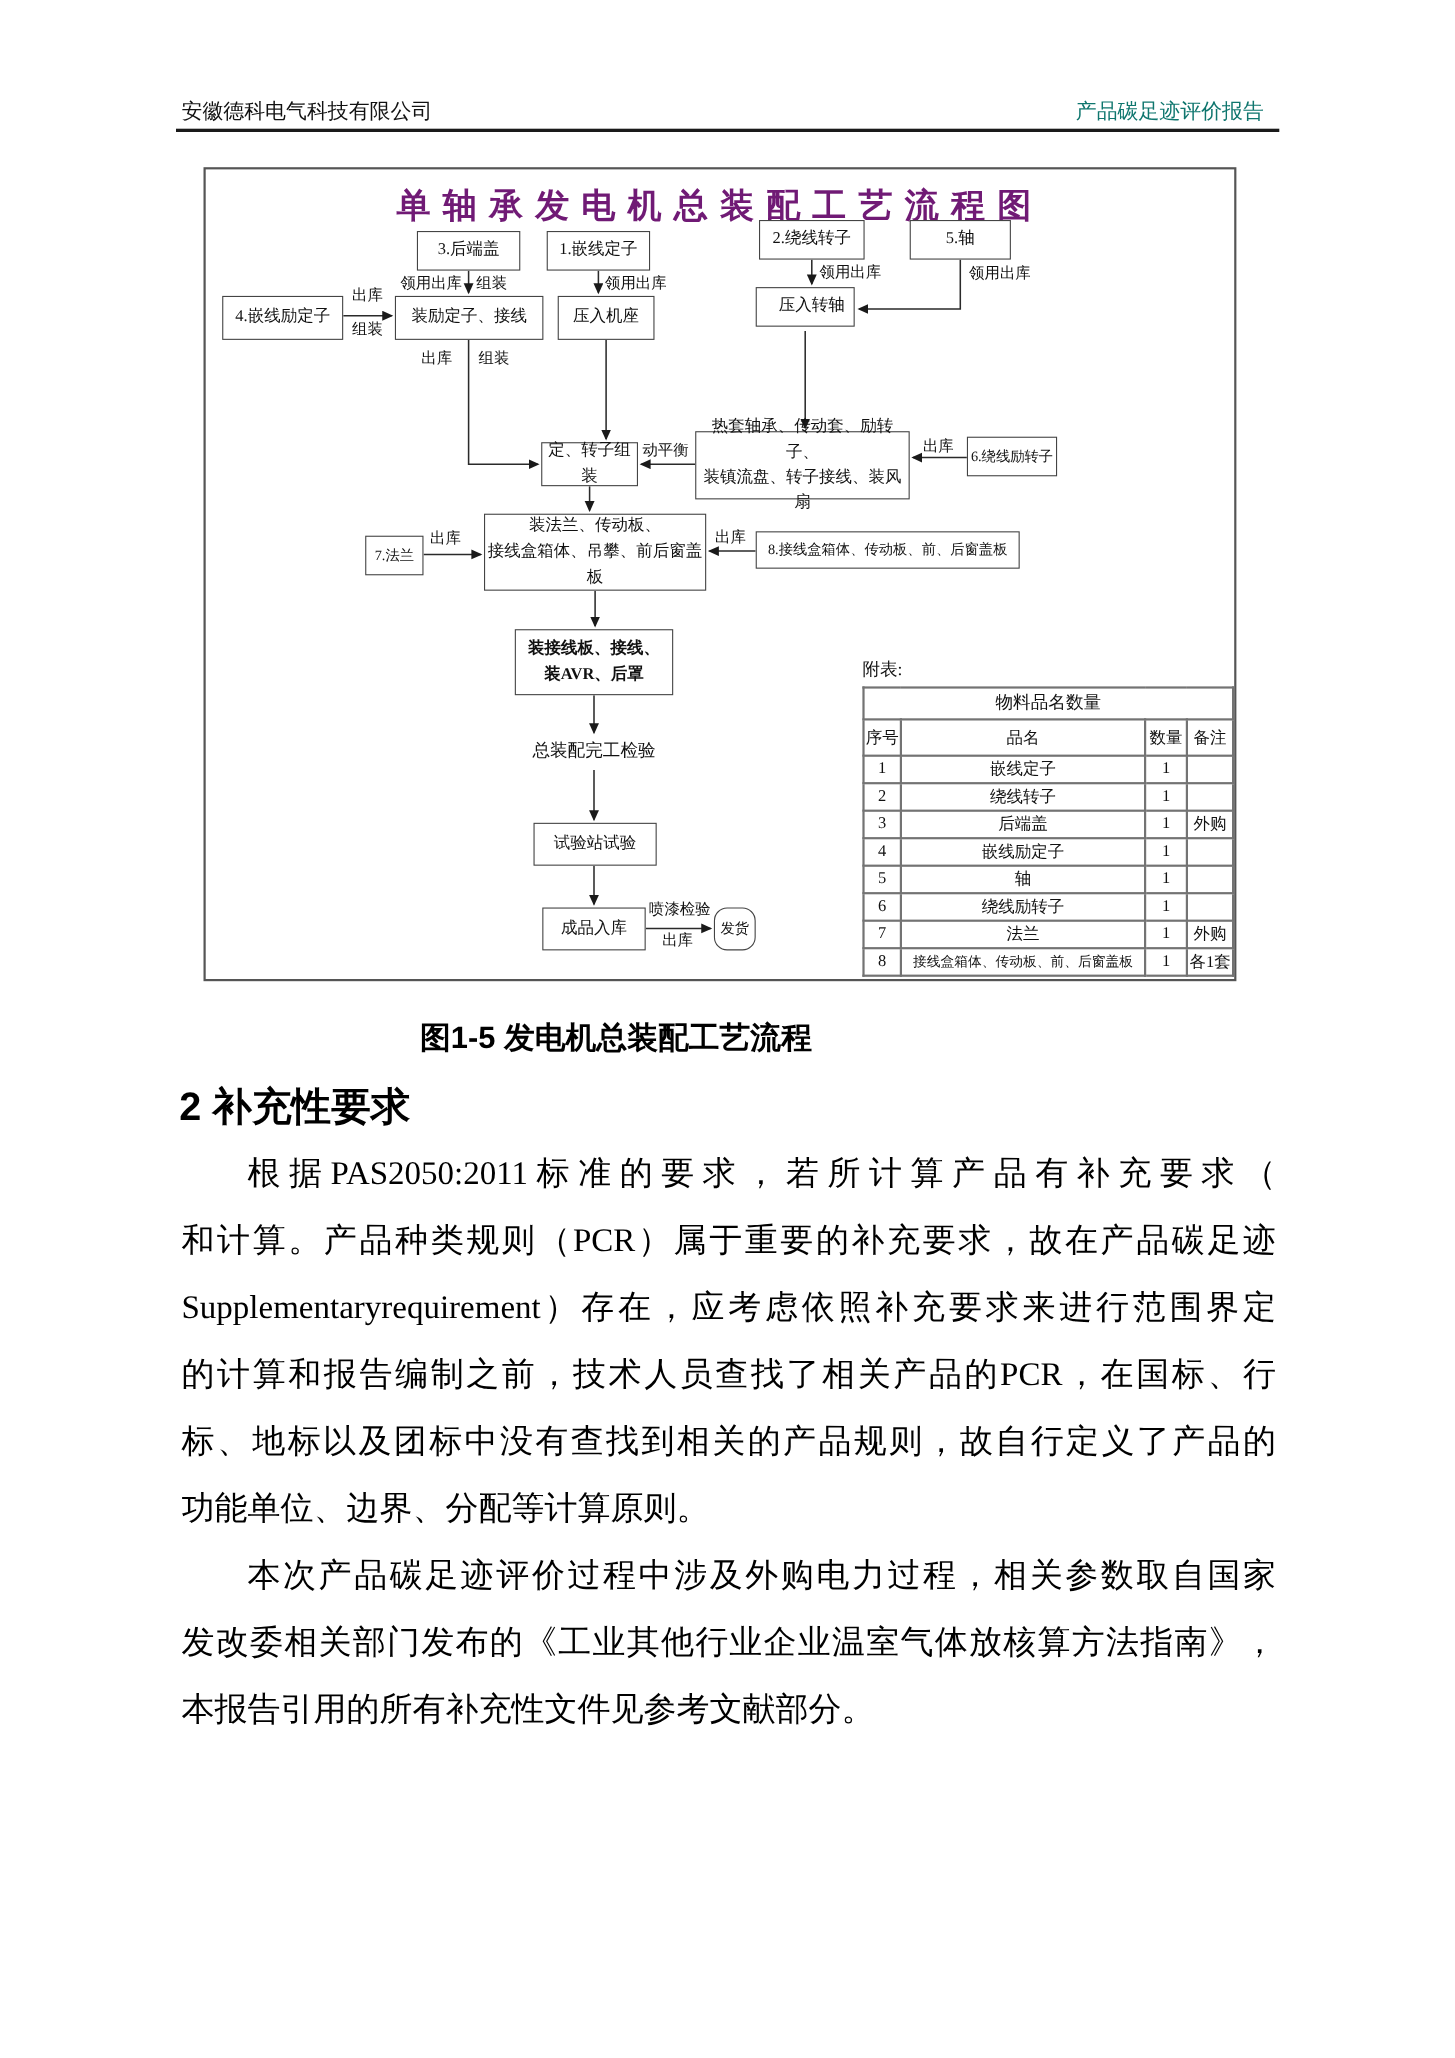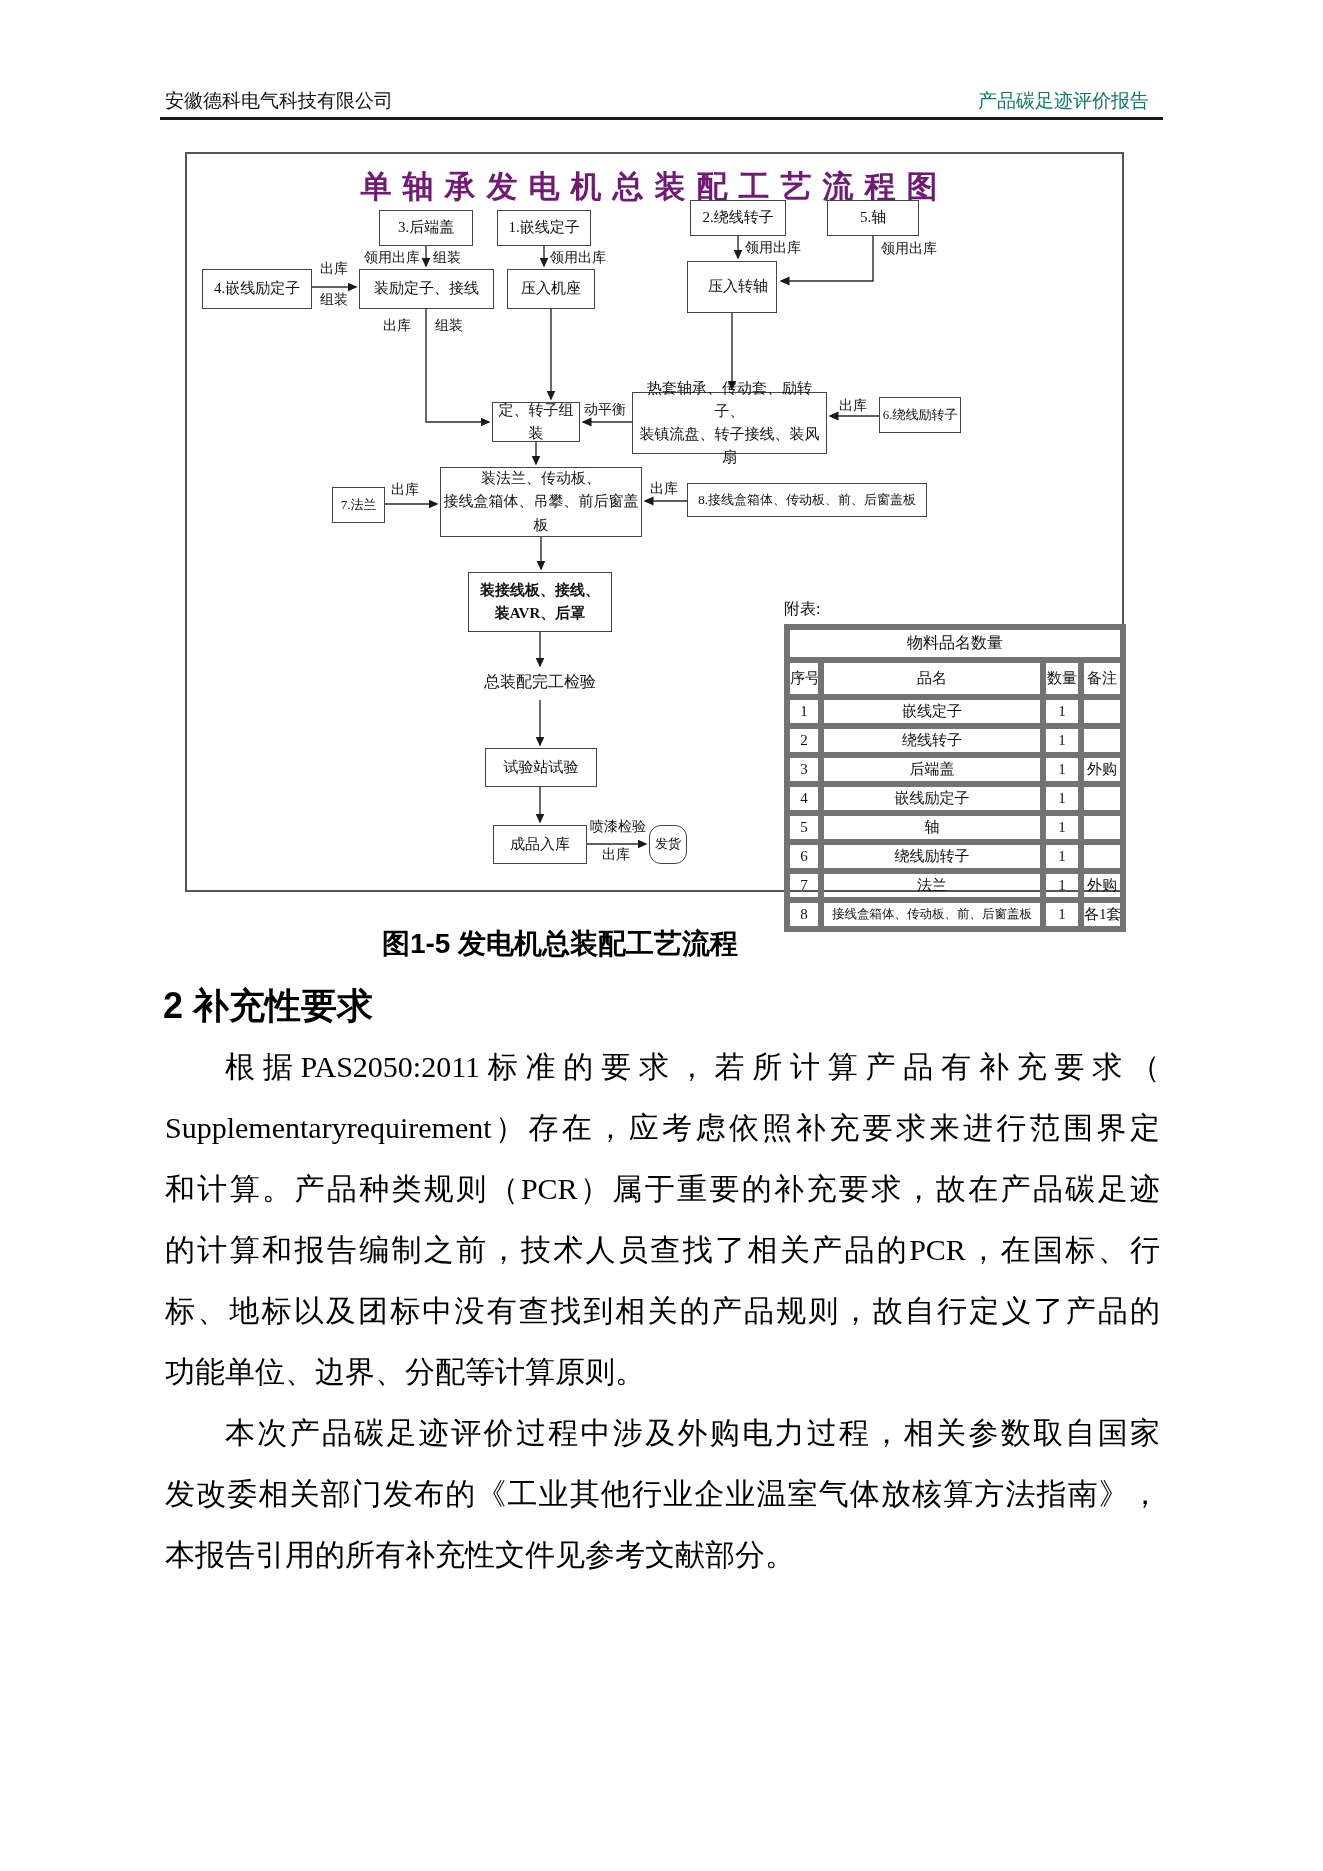--- a/index.html
+++ b/index.html
@@ -34,21 +34,21 @@
   .ftext {
     position:absolute; font-size:16px; color:#111; text-align:center; white-space:nowrap;
   }
   .fig svg.wires { position:absolute; left:0; top:0; width:935px; height:736px; pointer-events:none; }
   .fig svg.wires line, .fig svg.wires polyline { stroke:#2a2a2a; stroke-width:1.4; fill:none; }
   
   .fxtable {
     position:absolute; left:597px; top:470px; width:336px;
     border-collapse:collapse; table-layout:fixed; font-size:15px; color:#111;
   }
-  .fxtable td { border:6px solid #737373; text-align:center; padding:0; overflow:hidden; white-space:nowrap; }
+  .fxtable td { border:2px solid #737373; text-align:center; padding:0; overflow:hidden; white-space:nowrap; }
   .fxtable .h1 td { height:27px; font-size:16px; }
   .fxtable .h2 td { height:31px; }
   .fxtable .r  td { height:23px; }
   .fxtable .longname { font-size:12.5px; }
   
   .caption {
     position:absolute; left:165px; top:925px; width:790px; text-align:center;
     font-size:28px; font-weight:bold; color:#000;
     font-family:"Liberation Sans","DejaVu Sans",sans-serif;
   }
@@ -106,21 +106,21 @@
 
     <div class="fig-title">单轴承发电机总装配工艺流程图</div>
 
     <div class="fbox" style="left:192px;top:56px;width:94px;height:36px;">3.后端盖</div>
     <div class="fbox" style="left:310px;top:56px;width:94px;height:36px;">1.嵌线定子</div>
     <div class="fbox" style="left:503px;top:46px;width:96px;height:36px;">2.绕线转子</div>
     <div class="fbox" style="left:640px;top:46px;width:92px;height:36px;">5.轴</div>
     <div class="fbox" style="left:15px;top:115px;width:110px;height:40px;">4.嵌线励定子</div>
     <div class="fbox" style="left:172px;top:115px;width:135px;height:40px;">装励定子、接线</div>
     <div class="fbox" style="left:320px;top:115px;width:88px;height:40px;">压入机座</div>
-    <div class="fbox" style="left:500px;top:107px;width:90px;height:52px;padding-left:12px;">压入转轴</div>
+    <div class="fbox" style="left:500px;top:107px;width:90px;height:36px;padding-left:12px;">压入转轴</div>
     <div class="fbox" style="left:305px;top:248px;width:88px;height:40px;">定、转子组装</div>
     <div class="fbox" style="left:445px;top:238px;width:195px;height:62px;">热套轴承、传动套、励转子、
 装镇流盘、转子接线、装风扇</div>
     <div class="fbox small" style="left:692px;top:243px;width:82px;height:36px;">6.绕线励转子</div>
     <div class="fbox small" style="left:145px;top:333px;width:53px;height:36px;">7.法兰</div>
     <div class="fbox" style="left:253px;top:313px;width:202px;height:70px;">装法兰、传动板、
 接线盒箱体、吊攀、前后窗盖板</div>
     <div class="fbox small" style="left:500px;top:329px;width:240px;height:34px;">8.接线盒箱体、传动板、前、后窗盖板</div>
     <div class="fbox" style="left:281px;top:418px;width:144px;height:60px;font-weight:bold;">装接线板、接线、
 装AVR、后罩</div>
@@ -214,22 +214,22 @@
     </tbody>
       </table>
   </div>
 
   <div class="caption">图1-5 发电机总装配工艺流程</div>
 
   <div class="sec-heading">2 补充性要求</div>
 
   <div class="bodytext">
     <div class="tline first">根据PAS2050:2011标准的要求，若所计算产品有补充要求（</div>
+    <div class="tline">和计算。产品种类规则（PCR）属于重要的补充要求，故在产品碳足迹</div>
     <div class="tline">Supplementaryrequirement）存在，应考虑依照补充要求来进行范围界定</div>
-    <div class="tline">和计算。产品种类规则（PCR）属于重要的补充要求，故在产品碳足迹</div>
     <div class="tline">的计算和报告编制之前，技术人员查找了相关产品的PCR，在国标、行</div>
     <div class="tline">标、地标以及团标中没有查找到相关的产品规则，故自行定义了产品的</div>
     <div class="tline last">功能单位、边界、分配等计算原则。</div>
     <div class="tline first">本次产品碳足迹评价过程中涉及外购电力过程，相关参数取自国家</div>
     <div class="tline">发改委相关部门发布的《工业其他行业企业温室气体放核算方法指南》，</div>
     <div class="tline last">本报告引用的所有补充性文件见参考文献部分。</div>
   </div>
 
 
 </div>

